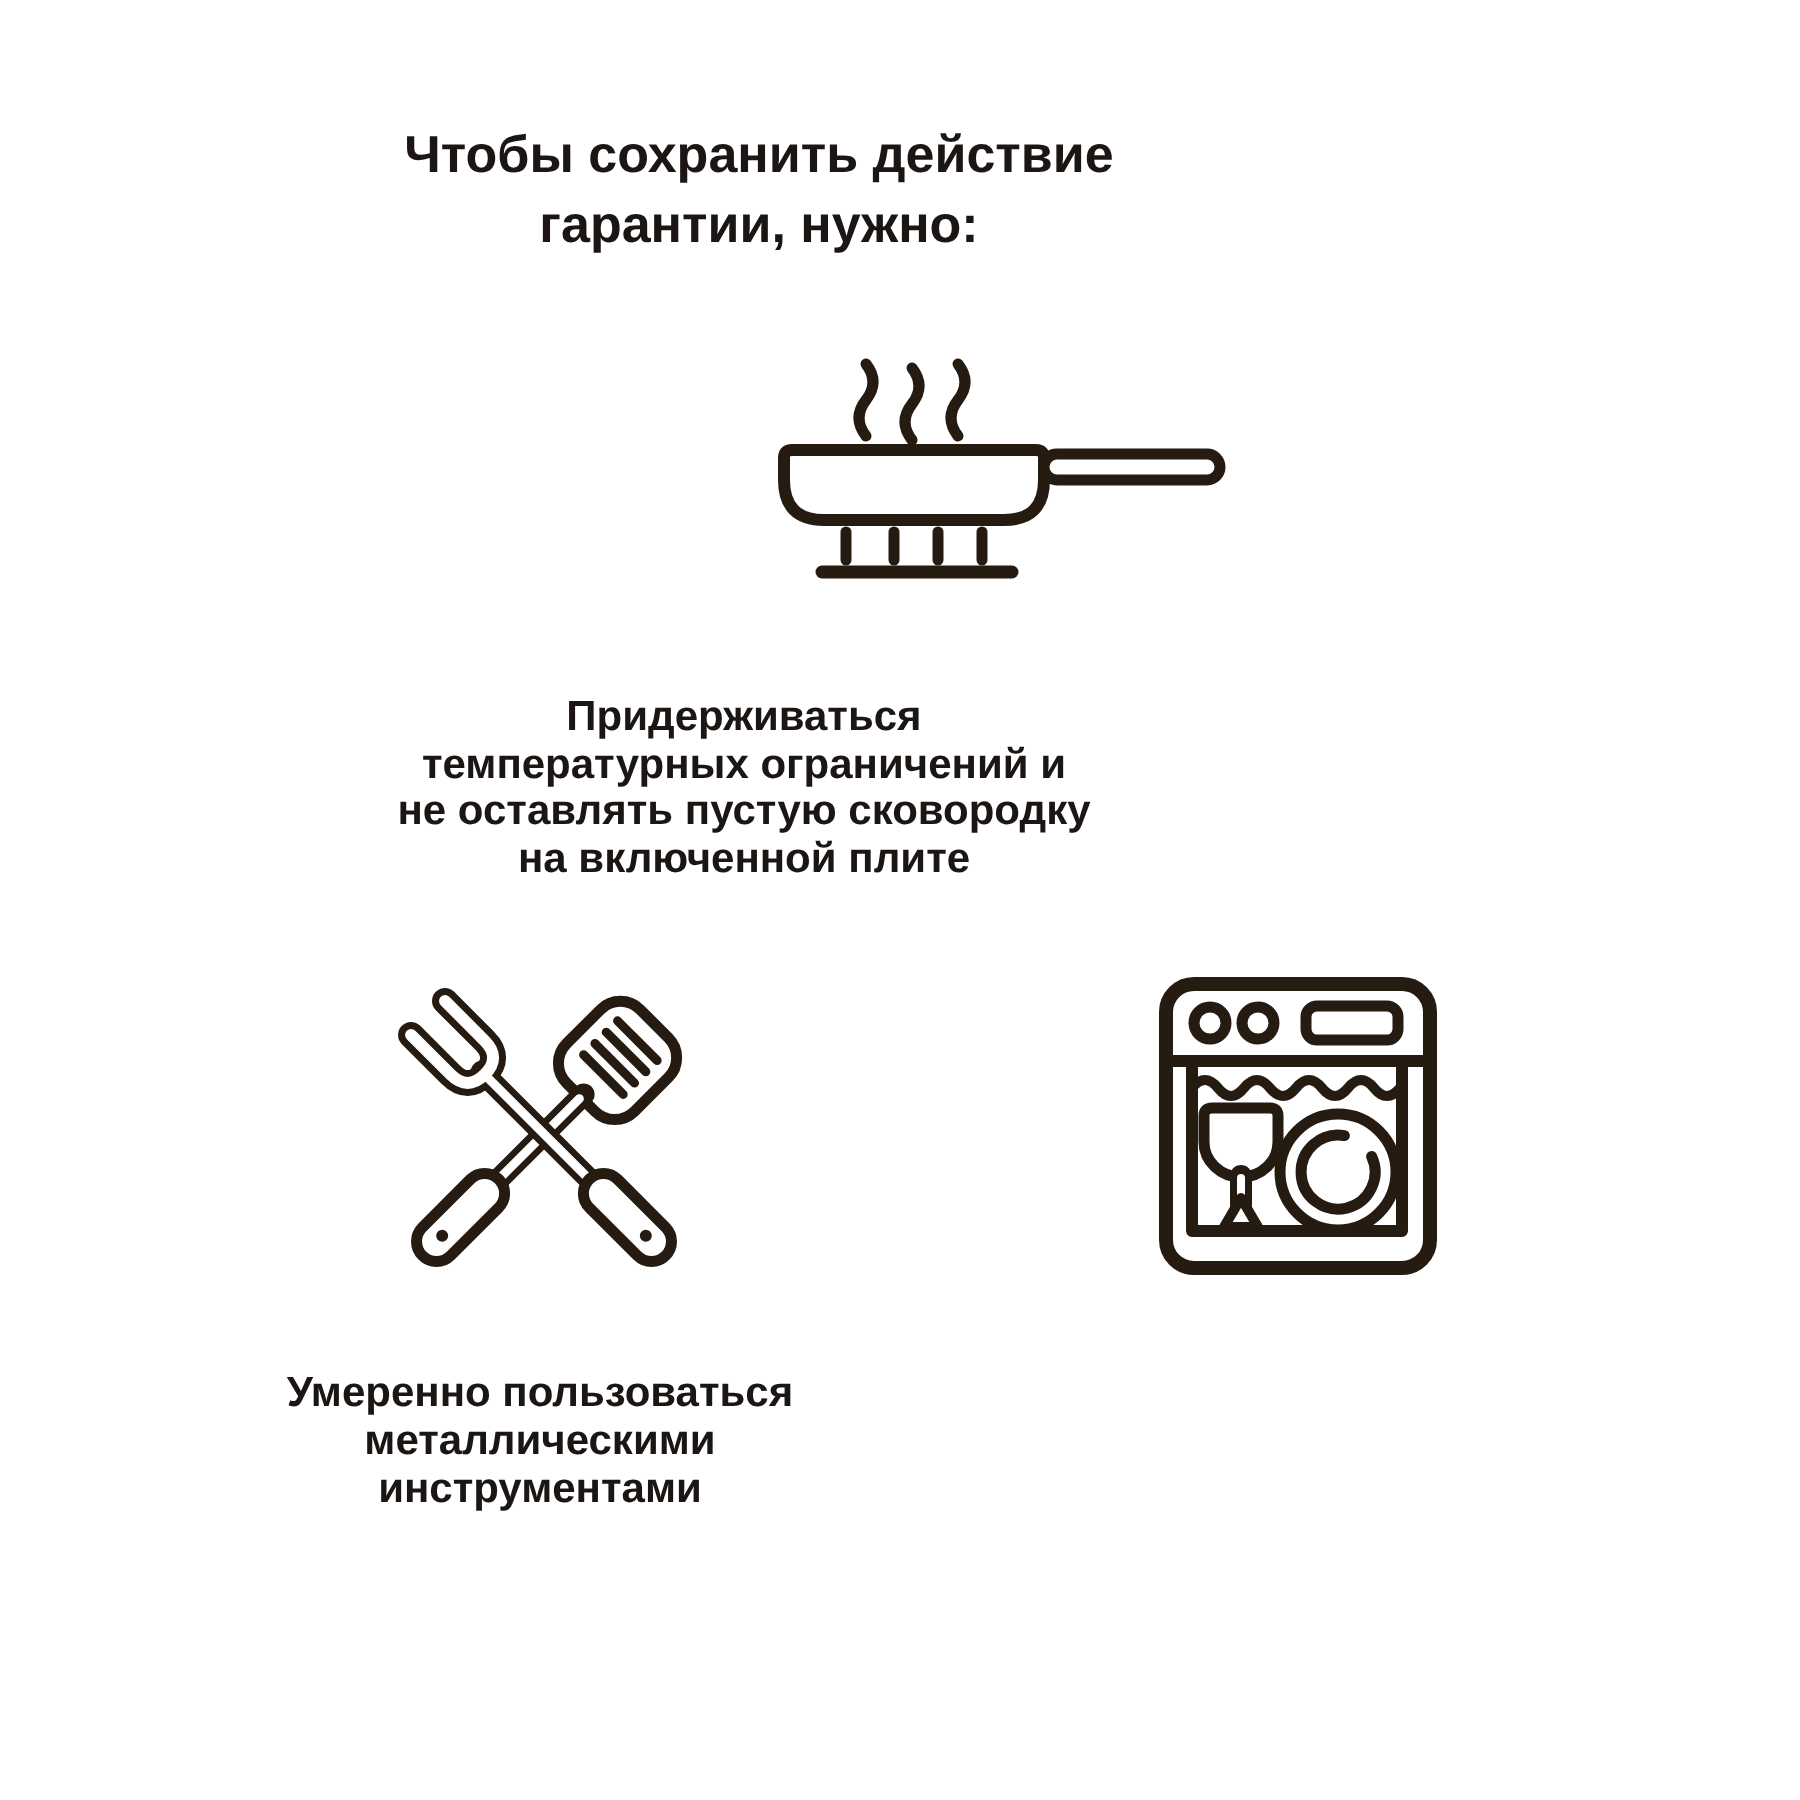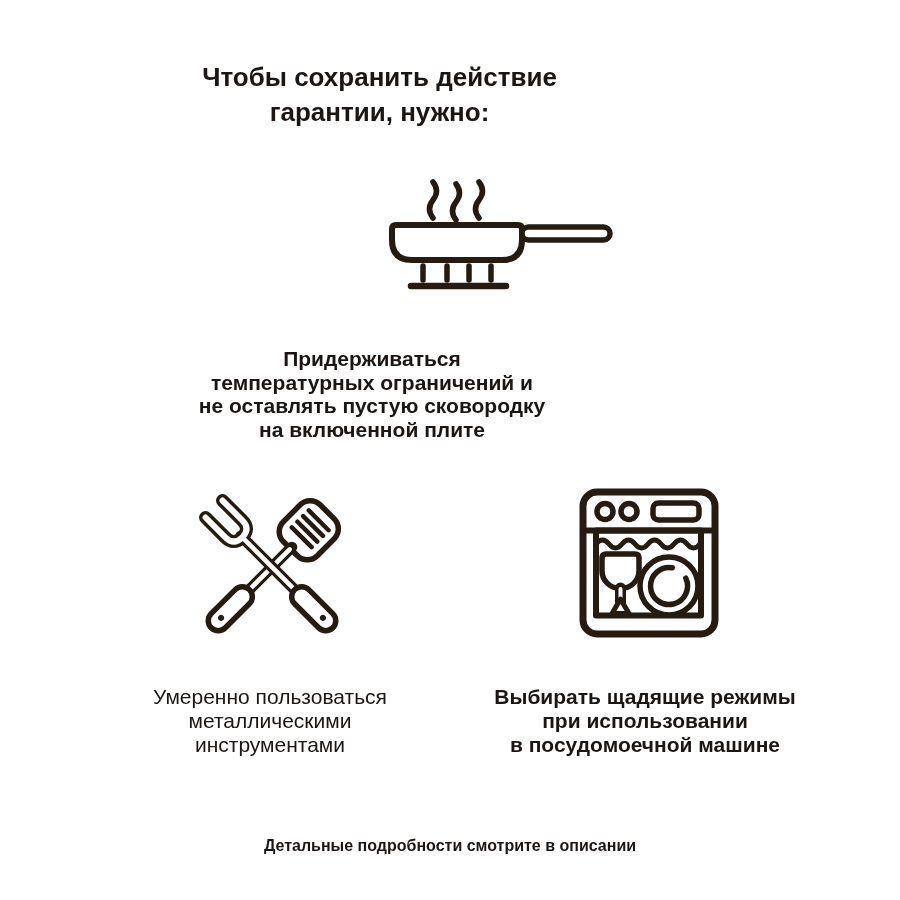--- a/index.html
+++ b/index.html
@@ -26,21 +26,21 @@
   .title{
     top:60px;left:0;width:759px;
     font-size:26px;line-height:35px;font-weight:700;
   }
   .main-caption{
     top:347px;left:0;width:744px;
     font-size:21px;line-height:23.5px;font-weight:700;
   }
   .caption-left{
     top:685px;left:70px;width:400px;
-    font-size:21px;line-height:24px;font-weight:400;
+    font-size:21px;line-height:24px;font-weight:700;
   }
   .caption-right{
     top:685px;left:445px;width:400px;
     font-size:21px;line-height:24px;font-weight:700;
   }
   .footer{
     top:836px;left:0;width:900px;
     font-size:16px;line-height:20px;font-weight:700;
   }
   .icon{position:absolute;color:var(--icon-stroke);}
@@ -116,19 +116,15 @@
         <circle cx="90" cy="98" r="29" fill="#ffffff" stroke-width="5.5"></circle>
         <path d="M93.2,79.8 A18.5,18.5 0 1 0 106.8,90.2" stroke-width="5.5"></path>
       </g>
     </svg>
   </div>
 
   <p class="txt caption-left">Умеренно пользоваться
 металлическими
 инструментами</p>
 
-  <p class="txt caption-right">Выбирать щадящие режимы
-при использовании
-в посудомоечной машине</p>
 
-  <p class="txt footer">Детальные подробности смотрите в описании</p>
 
 </div>
 
 </body></html>

